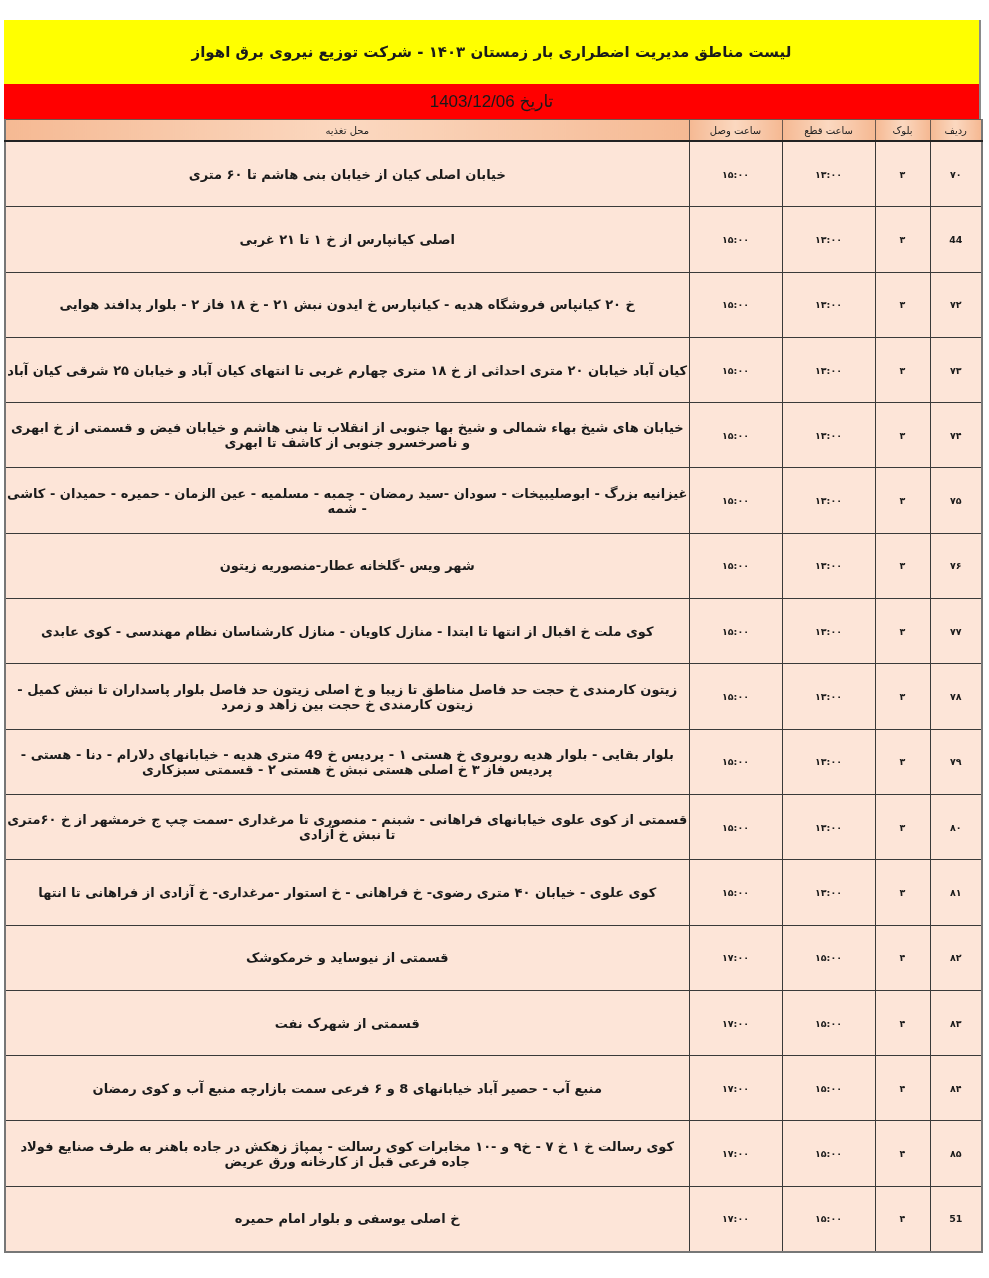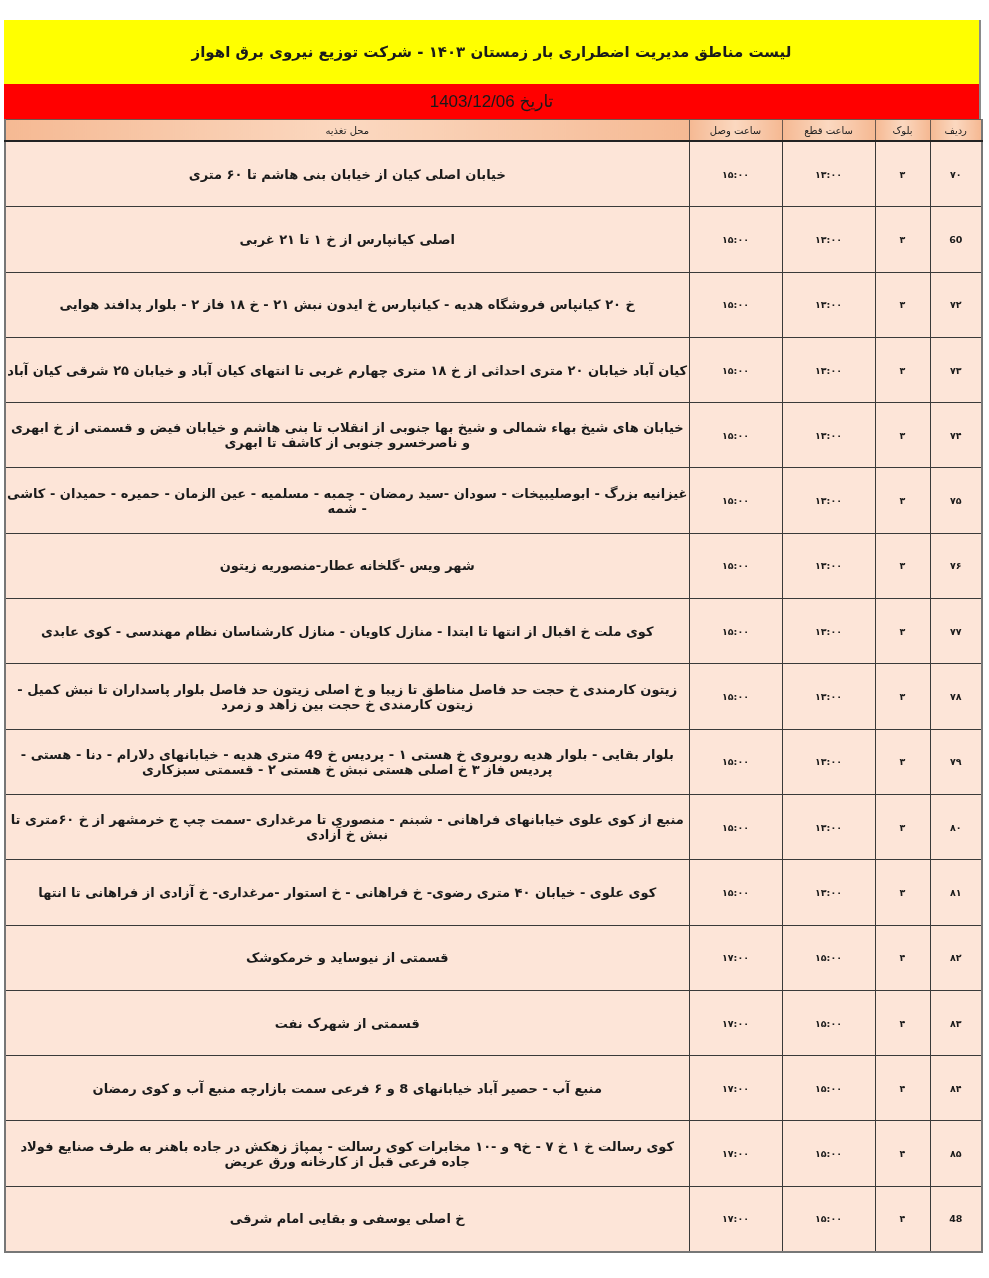--- a/index.html
+++ b/index.html
@@ -52,21 +52,21 @@
     </thead>
     <tbody id="tbody">
         <tr>
           <td>۷۰</td>
           <td>۳</td>
           <td>۱۳:۰۰</td>
           <td>۱۵:۰۰</td>
           <td class="loc">خیابان اصلی کیان از خیابان بنی هاشم تا ۶۰ متری</td>
         </tr>
         <tr>
-          <td>60</td>
+          <td>44</td>
           <td>۳</td>
           <td>۱۳:۰۰</td>
           <td>۱۵:۰۰</td>
           <td class="loc">اصلی کیانپارس از خ ۱ تا ۲۱ غربی</td>
         </tr>
         <tr>
           <td>۷۲</td>
           <td>۳</td>
           <td>۱۳:۰۰</td>
           <td>۱۵:۰۰</td>
@@ -119,21 +119,21 @@
           <td>۳</td>
           <td>۱۳:۰۰</td>
           <td>۱۵:۰۰</td>
           <td class="loc">بلوار بقایی - بلوار هدیه روبروی خ هستی ۱ - پردیس خ 49 متری هدیه - خیابانهای دلارام - دنا - هستی - پردیس فاز ۳ خ اصلی هستی نبش خ هستی ۲ - قسمتی سبزکاری</td>
         </tr>
         <tr>
           <td>۸۰</td>
           <td>۳</td>
           <td>۱۳:۰۰</td>
           <td>۱۵:۰۰</td>
-          <td class="loc">منبع از کوی علوی خیابانهای فراهانی - شبنم - منصوری تا مرغداری -سمت چپ ج خرمشهر از خ ۶۰متری تا نبش خ آزادی</td>
+          <td class="loc">قسمتی از کوی علوی خیابانهای فراهانی - شبنم - منصوری تا مرغداری -سمت چپ ج خرمشهر از خ ۶۰متری تا نبش خ آزادی</td>
         </tr>
         <tr>
           <td>۸۱</td>
           <td>۳</td>
           <td>۱۳:۰۰</td>
           <td>۱۵:۰۰</td>
           <td class="loc">کوی علوی - خیابان ۴۰ متری رضوی- خ فراهانی - خ استوار -مرغداری- خ آزادی از فراهانی تا انتها</td>
         </tr>
         <tr>
           <td>۸۲</td>
@@ -157,21 +157,21 @@
           <td class="loc">منبع آب - حصیر آباد خیابانهای 8 و ۶ فرعی سمت بازارچه منبع آب و کوی رمضان</td>
         </tr>
         <tr>
           <td>۸۵</td>
           <td>۴</td>
           <td>۱۵:۰۰</td>
           <td>۱۷:۰۰</td>
           <td class="loc">کوی رسالت خ ۱ خ ۷ - خ۹ و -۱۰ مخابرات کوی رسالت - پمپاژ زهکش در جاده باهنر به طرف صنایع فولاد جاده فرعی قبل از کارخانه ورق عریض</td>
         </tr>
         <tr>
-          <td>48</td>
+          <td>51</td>
           <td>۴</td>
           <td>۱۵:۰۰</td>
           <td>۱۷:۰۰</td>
-          <td class="loc">خ اصلی یوسفی و بقایی امام شرقی</td>
+          <td class="loc">خ اصلی یوسفی و بلوار امام حمیره</td>
         </tr>
       </tbody>
   </table>
 </div>
 
 </body></html>

